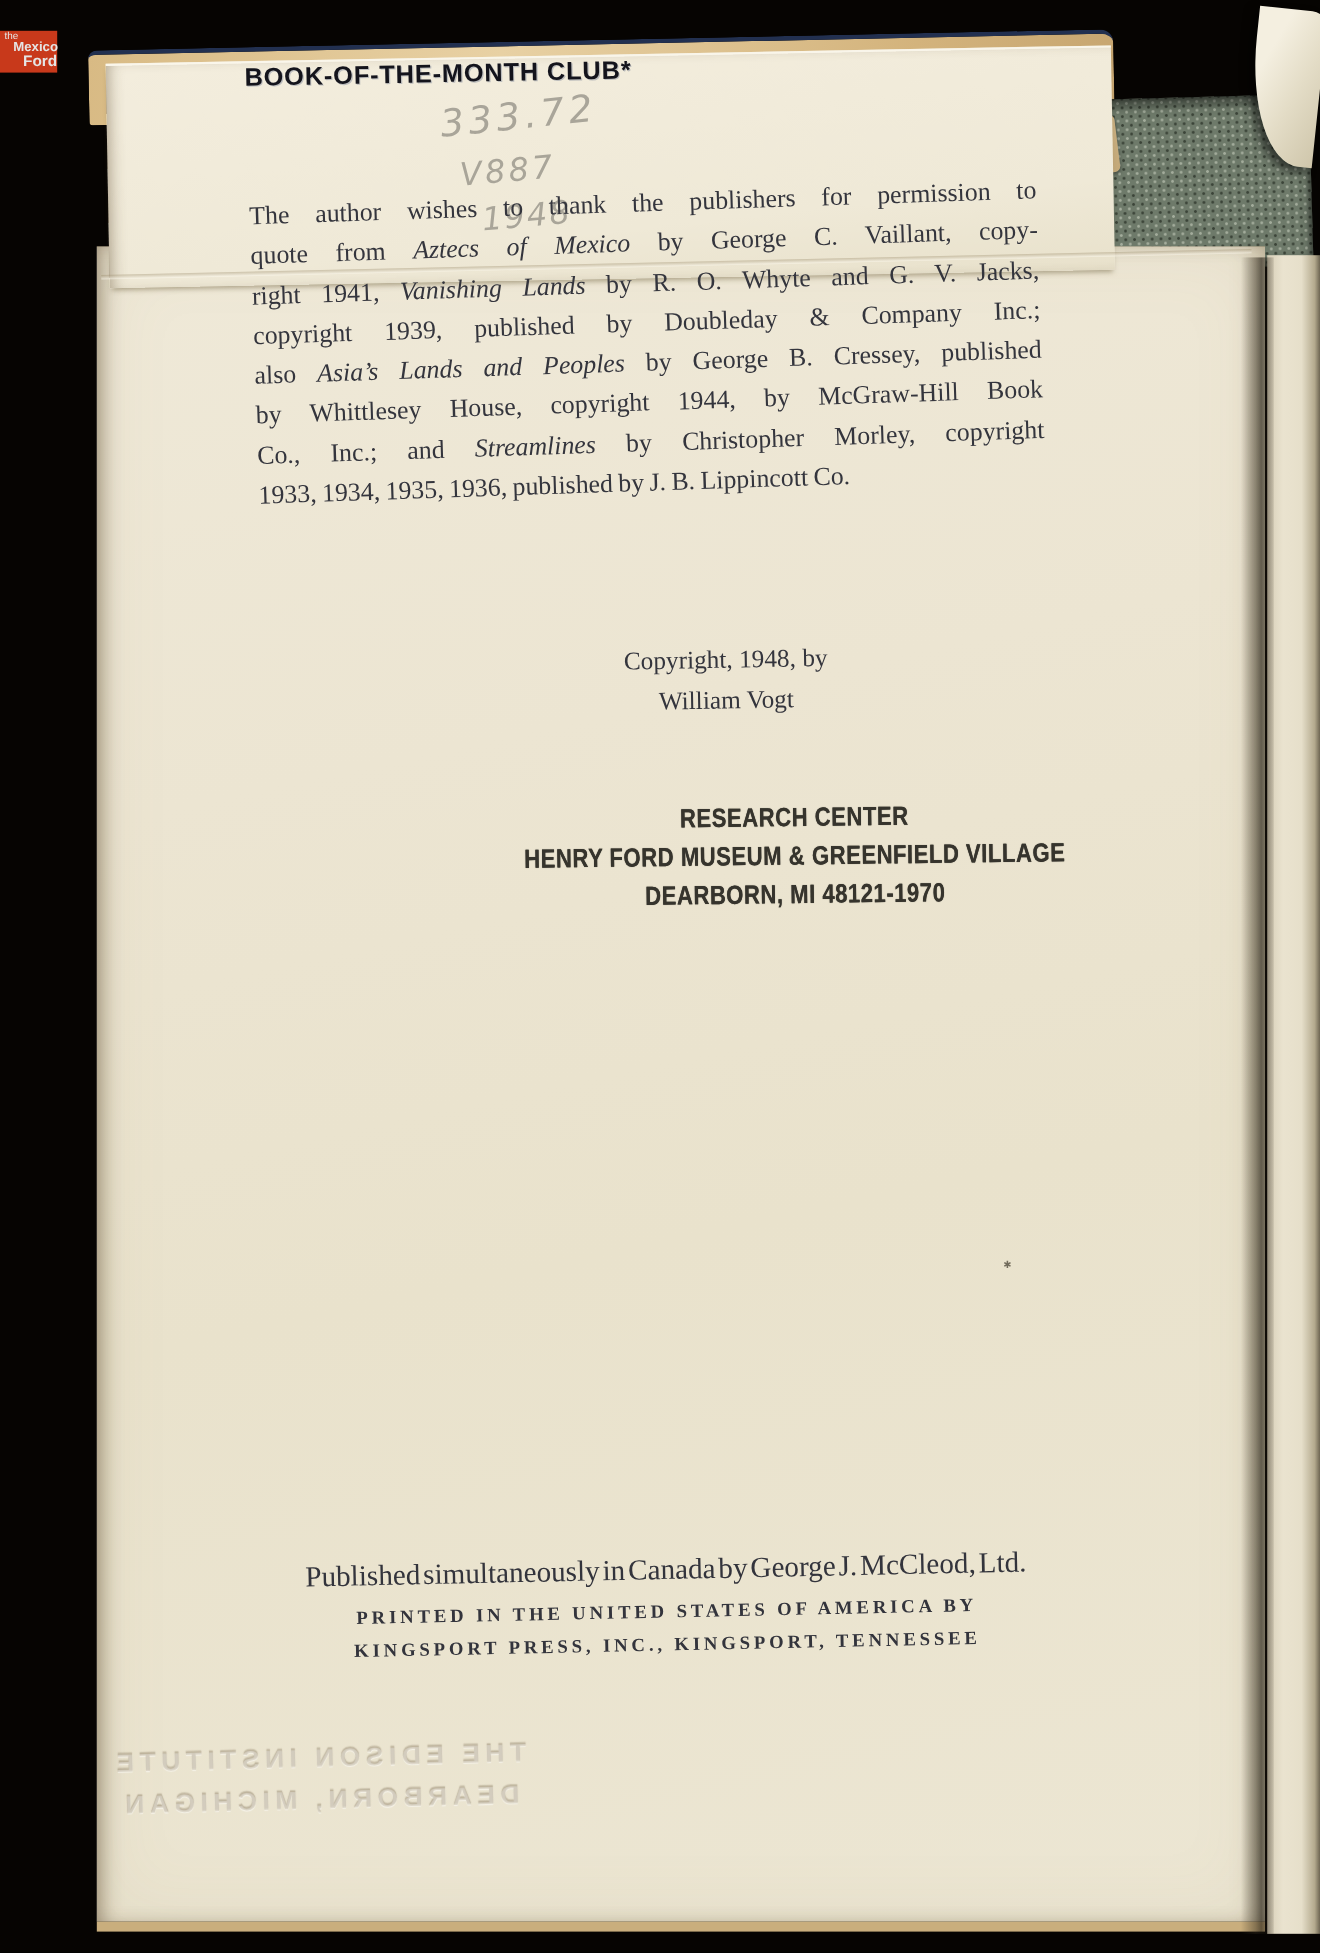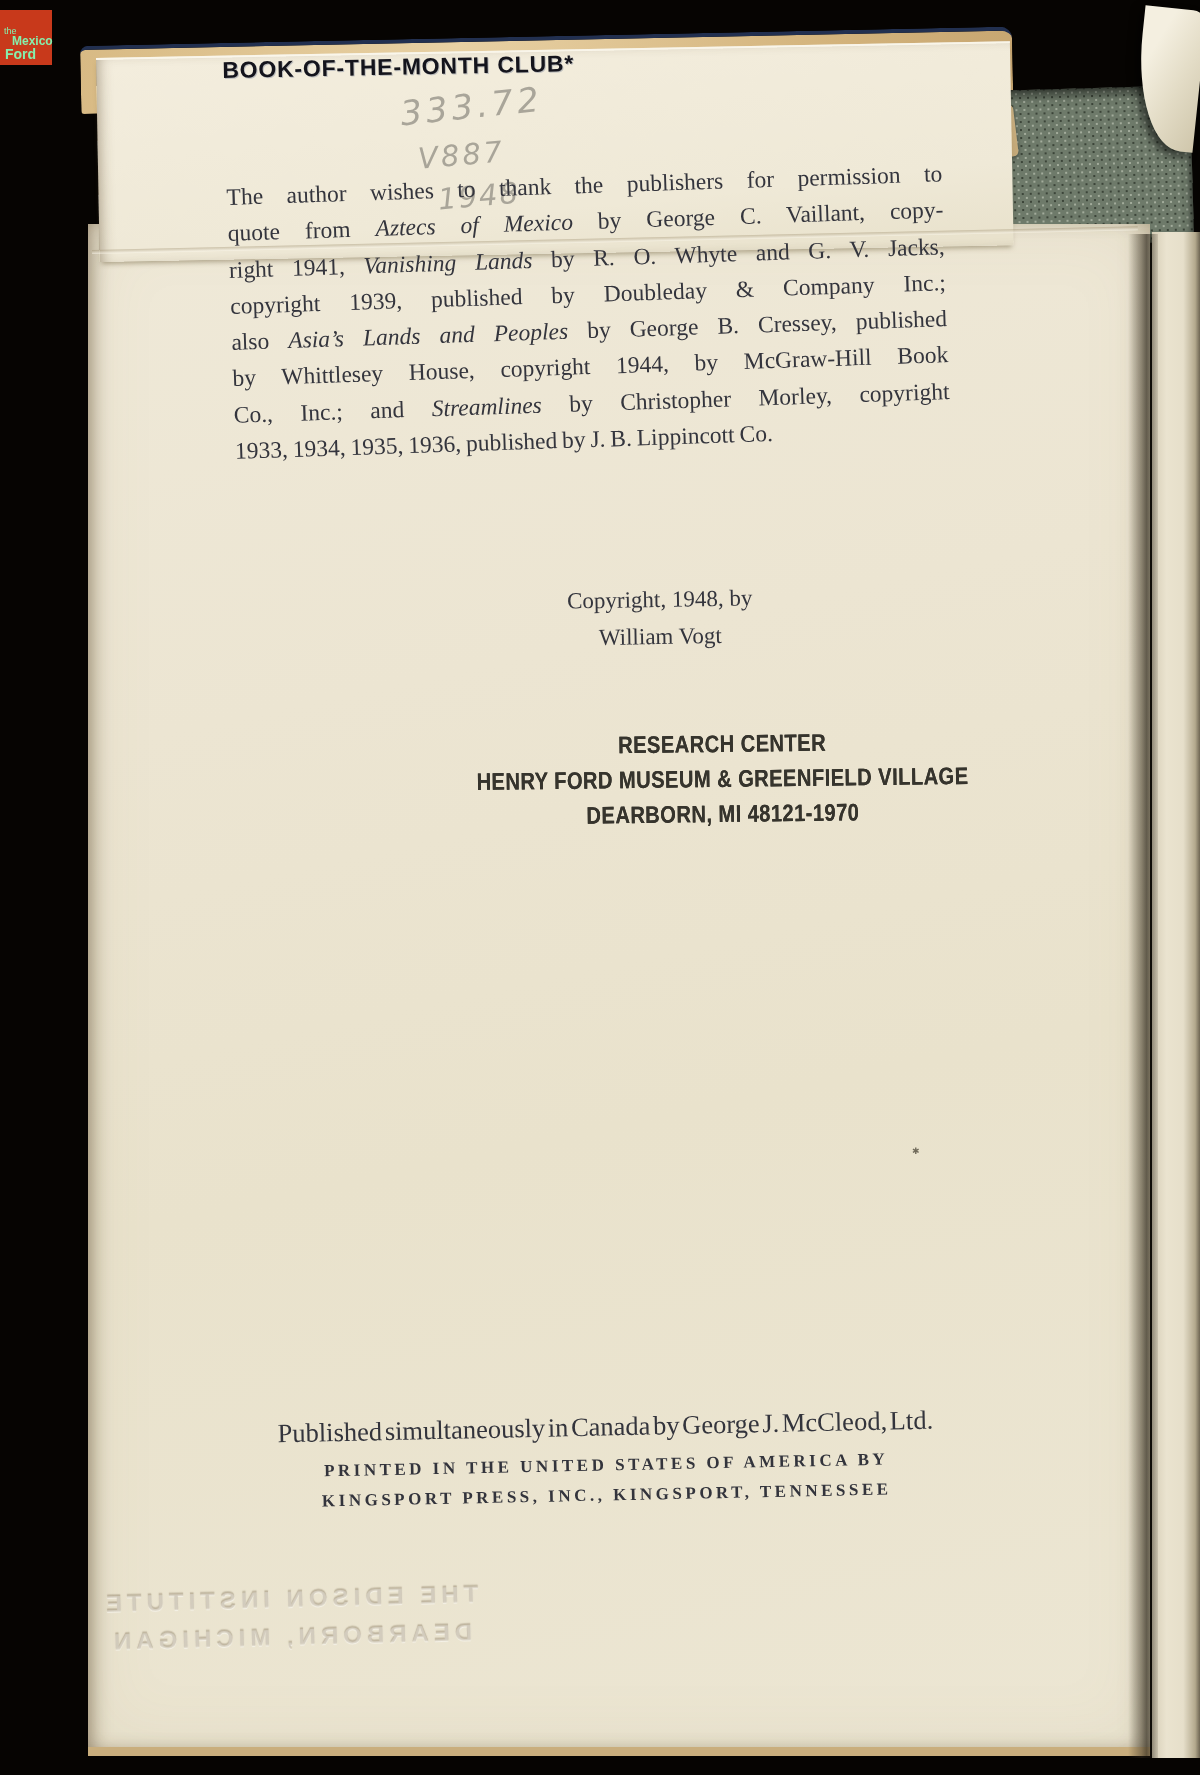--- a/index.html
+++ b/index.html
@@ -83,28 +83,28 @@
     z-index:8;
   }
   .crease{
     position:absolute;left:92px;top:250px;width:1046px;height:4px;
     background:linear-gradient(180deg,rgba(130,112,75,.32),rgba(255,252,242,.55));
     transform:rotate(-1.3deg);transform-origin:left top;
     z-index:9;
   }
   
   .logo{
-    position:absolute;left:0;top:10px;width:49px;height:38px;
-    background:var(--logo-red);color:#86efac;
+    position:absolute;left:0;top:28px;width:49px;height:38px;
+    background:var(--logo-red);color:#e5e5e5;
     font-family:"Liberation Sans", sans-serif;
-    padding:17px 0 0 3px;z-index:20;line-height:1;
+    padding:0 0 0 3px;z-index:20;line-height:1;
   }
   .logo .l1{font-size:9px;margin-left:1px;}
   .logo .l2{font-size:12px;font-weight:bold;margin-left:9px;margin-top:-1px;}
-  .logo .l3{font-size:14px;font-weight:bold;margin-left:2px;margin-top:0px;}
+  .logo .l3{font-size:14px;font-weight:bold;margin-left:2px;margin-top:0px;text-align:right;}
   
   .botm{
     position:absolute;left:222px;top:57px;
     font-family:"Liberation Sans", sans-serif;font-weight:bold;
     font-size:23px;letter-spacing:.8px;color:#14141c;
     transform:rotate(-1.1deg);transform-origin:left top;
     text-shadow:1px 1px 0 rgba(30,50,100,.25);
     z-index:10;white-space:nowrap;
   }
   .pencil{

